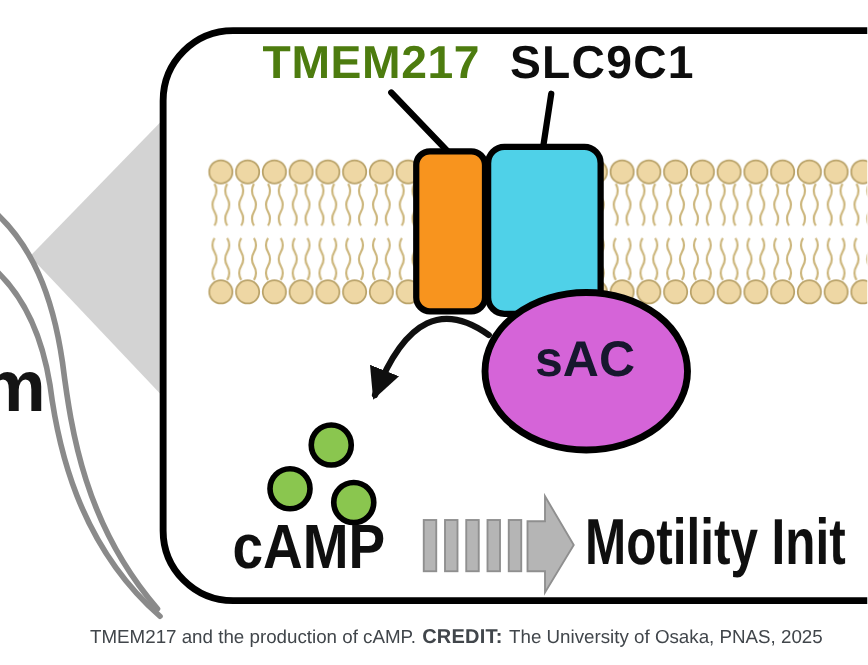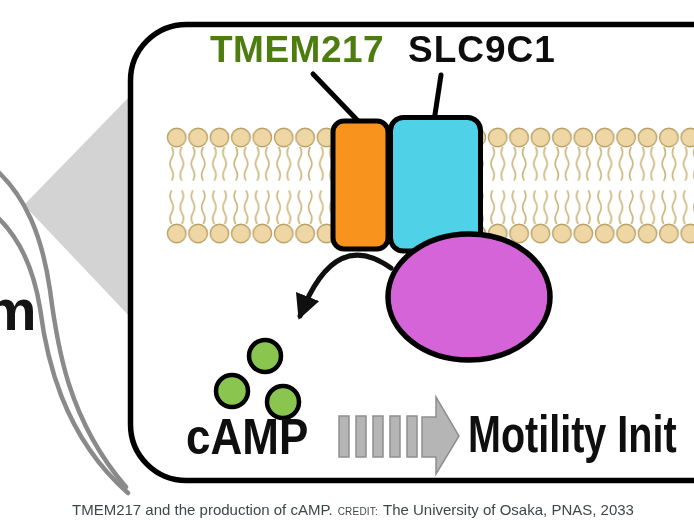--- a/index.html
+++ b/index.html
@@ -12,21 +12,21 @@
   .lbl-tmem{left:210px;top:31px;font-size:37px;color:#4d7c0f;letter-spacing:.5px;}
   .lbl-slc{left:408px;top:31px;font-size:37px;color:#0d0d0d;letter-spacing:1px;}
   .lbl-sac{left:468px;top:288px;font-size:40px;color:#17172e;transform:translate(-50%,-50%);}
   .lbl-camp{left:186px;top:412px;font-size:50px;color:#0f0f0f;transform:scaleX(.88);transform-origin:left top;}
   .lbl-motility{left:468px;top:408px;font-size:52px;color:#0f0f0f;transform:scaleX(.76);transform-origin:left top;}
   .lbl-m{left:-15px;top:281px;font-size:58px;color:#141414;}
   .caption{
     position:absolute;left:72px;top:501px;font-size:15px;color:#41464b;
     white-space:nowrap;font-weight:400;
   }
-  .caption .credit{font-weight:400;font-size:10px;margin:0 5px 4px 5px;letter-spacing:.2px;}
+  .caption .credit{font-weight:700;font-size:16px;margin:0 5px 4px 5px;letter-spacing:.2px;}
 </style>
 </head>
 <body>
 
 <div class="stage">
 
   <svg class="diagram-svg" width="694" height="532" viewBox="0 0 694 532">
     <defs>
       <pattern id="mem" patternUnits="userSpaceOnUse" x="166" y="127" width="21.4" height="117">
         <path d="M5.6 20 q3.2 5.6 0 11.2 q-3.2 5.6 0 11.2 q3.2 5.6 0 11.2" fill="none" stroke="#ccb67c" stroke-width="1.7"></path>
@@ -70,20 +70,21 @@
       <rect x="373" y="416" width="10" height="41" stroke="#8f8f8f" stroke-width="1.5" fill="#b5b5b5"></rect>
       <rect x="390" y="416" width="10" height="41" stroke="#8f8f8f" stroke-width="1.5" fill="#b5b5b5"></rect>
       <rect x="407" y="416" width="10" height="41" stroke="#8f8f8f" stroke-width="1.5" fill="#b5b5b5"></rect>
       <polygon points="422,417 436,417 436,397 459,436 436,474 436,457 422,457" stroke="#8f8f8f" stroke-width="1.5" fill="#b5b5b5"></polygon>
     </g>
   </svg>
 
   <div class="lbl lbl-m">m</div>
   <div class="lbl lbl-tmem">TMEM217</div>
   <div class="lbl lbl-slc">SLC9C1</div>
+  <div class="lbl lbl-sac">sAC</div>
   <div class="lbl lbl-camp">cAMP</div>
   <div class="lbl lbl-motility">Motility Init</div>
 
   <div class="caption">
-    <span>TMEM217 and the production of cAMP.</span><span class="credit">CREDIT:</span><span>The University of Osaka, PNAS, 2033</span>
+    <span>TMEM217 and the production of cAMP.</span><span class="credit">CREDIT:</span><span>The University of Osaka, PNAS, 2025</span>
   </div>
 
 </div>
 
 </body></html>

